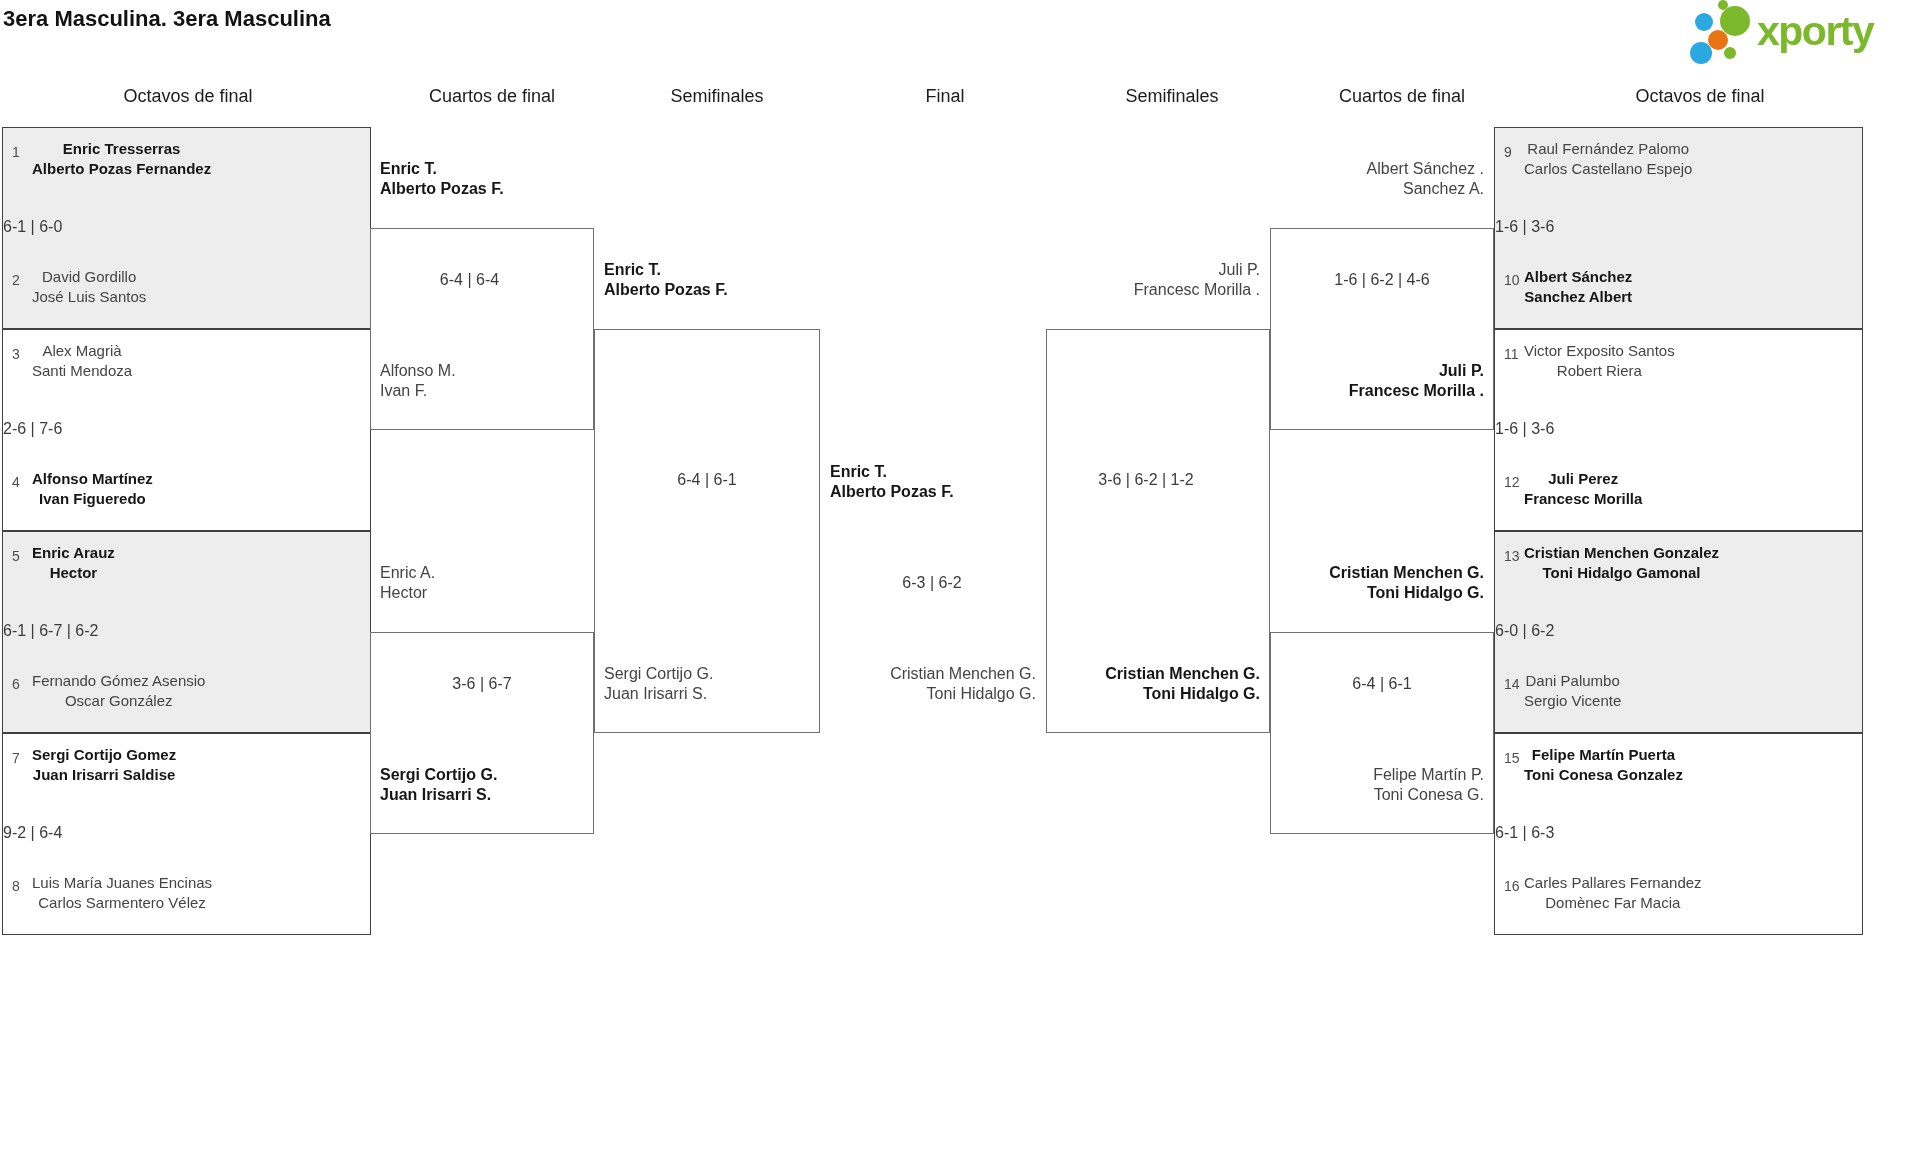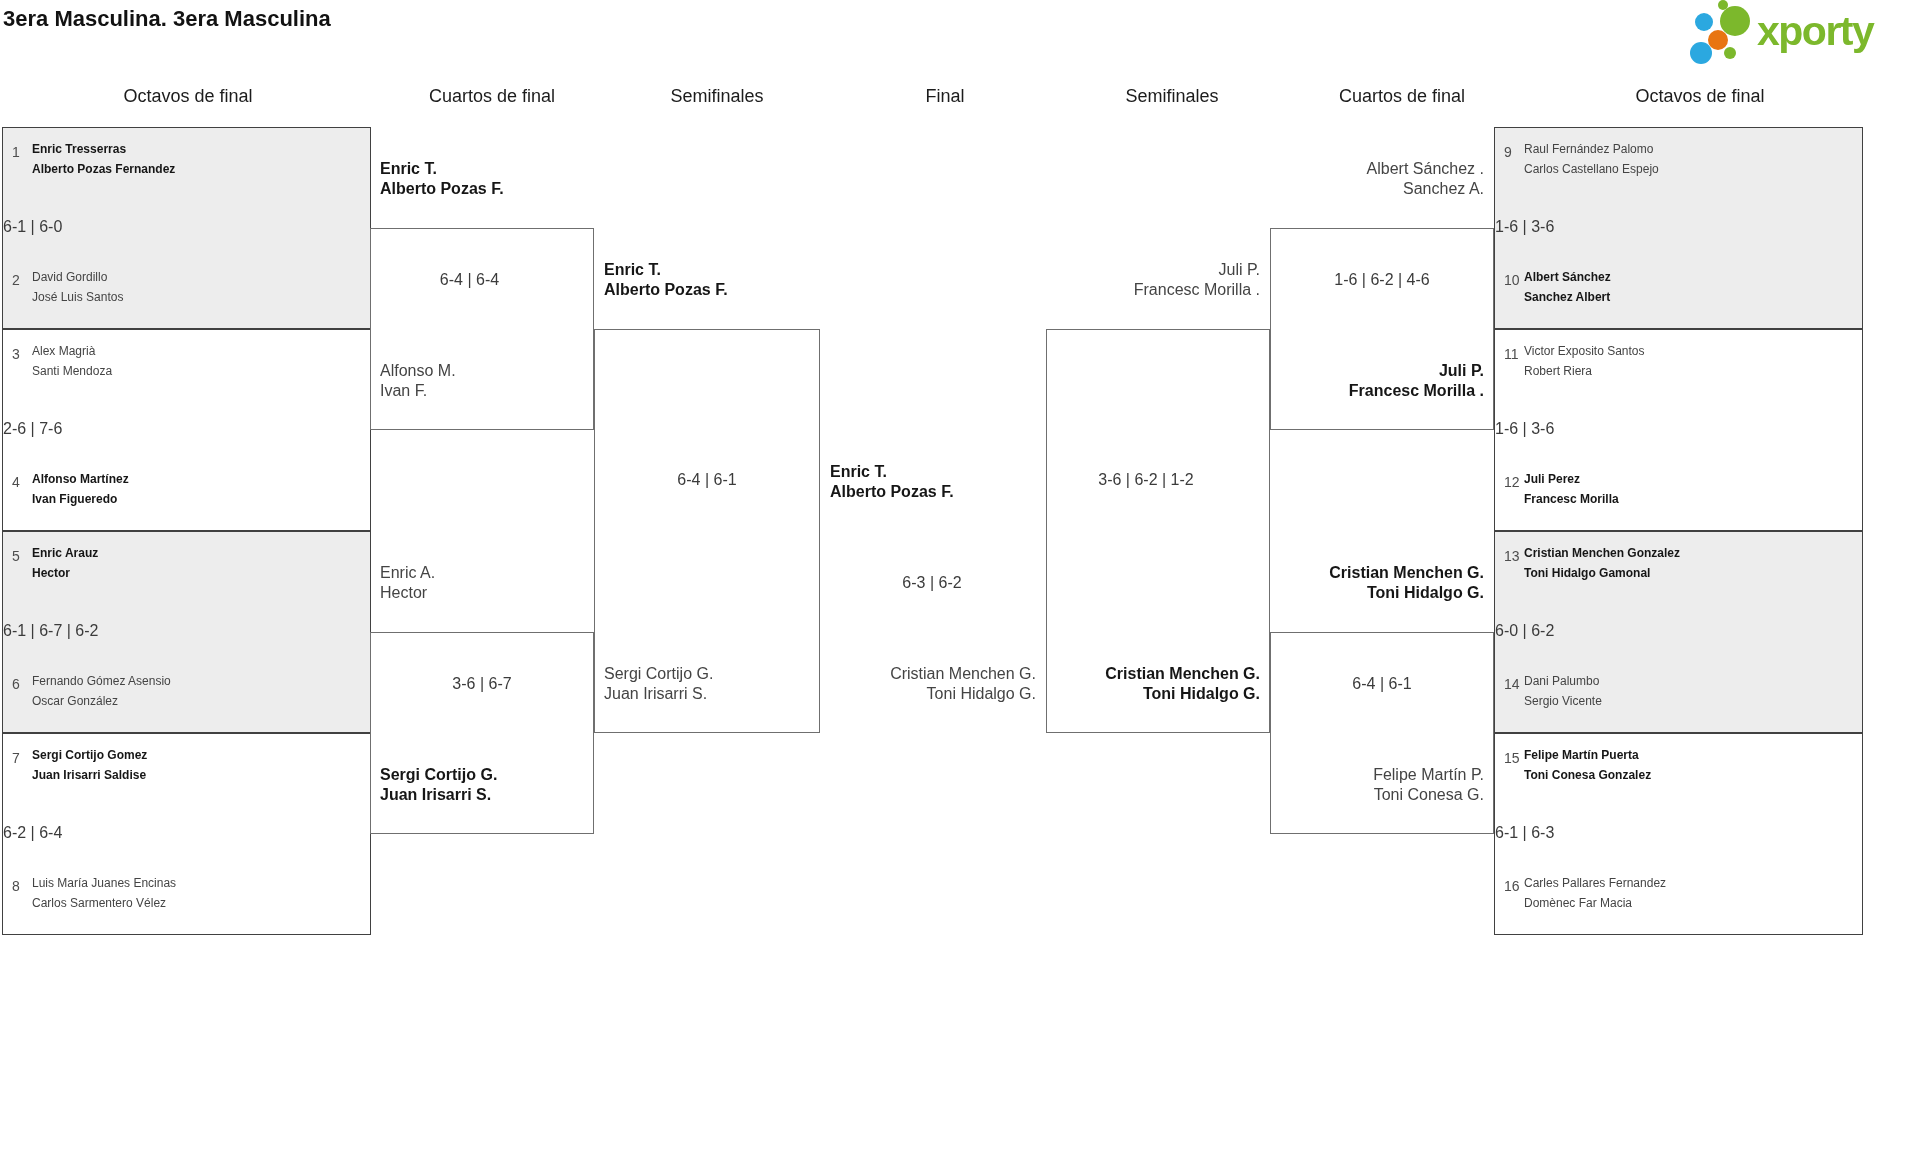--- a/index.html
+++ b/index.html
@@ -14,21 +14,21 @@
   .dot-g{background:#7cb82c;} .dot-b{background:#2ba8e0;} .dot-o{background:#e87511;}
   
   .colhdr{position:absolute;top:86px;width:224px;text-align:center;font-size:18px;color:#1c1c1c;}
   
   .obox{position:absolute;width:369px;height:202px;border:1px solid #414141;box-sizing:border-box;}
   .fill{background:#ededed;}
   .rbox{position:absolute;border:1px solid #6f6f6f;box-sizing:border-box;background:transparent;}
   
   .prow{position:absolute;left:9px;display:flex;}
   .seed{width:20px;flex:none;font-size:14px;color:#4d4d4d;padding-top:5px;}
-  .names{font-size:12px;line-height:20px;color:#444;}
+  .names{font-size:15px;line-height:20px;color:#444;text-align:center;}
   .names.bold{font-weight:700;color:#161616;}
   .oscore{position:absolute;left:0;top:90px;width:100%;text-align:left;font-size:16px;color:#3b3b3b;}
   
   .pblk{position:absolute;font-size:16px;line-height:20px;color:#444;}
   .pblk.bold{font-weight:700;color:#161616;}
   .pblk.right{text-align:right;}
   .sblk{position:absolute;text-align:center;font-size:16px;color:#3b3b3b;}
 </style>
 </head>
 <body>
@@ -112,21 +112,21 @@
   </div>
 
   <div class="obox" style="left:2px;top:733px">
     <div class="prow" style="top:11px">
       <span class="seed">7</span>
       <div class="names bold">
         <div>Sergi Cortijo Gomez</div>
         <div>Juan Irisarri Saldise</div>
       </div>
     </div>
-    <div class="oscore">6-2 | 6-4</div>
+    <div class="oscore">9-2 | 6-4</div>
     <div class="prow" style="top:139px">
       <span class="seed">8</span>
       <div class="names">
         <div>Luis María Juanes Encinas</div>
         <div>Carlos Sarmentero Vélez</div>
       </div>
     </div>
   </div>
 
   <div class="obox fill" style="left:1494px;top:127px">

